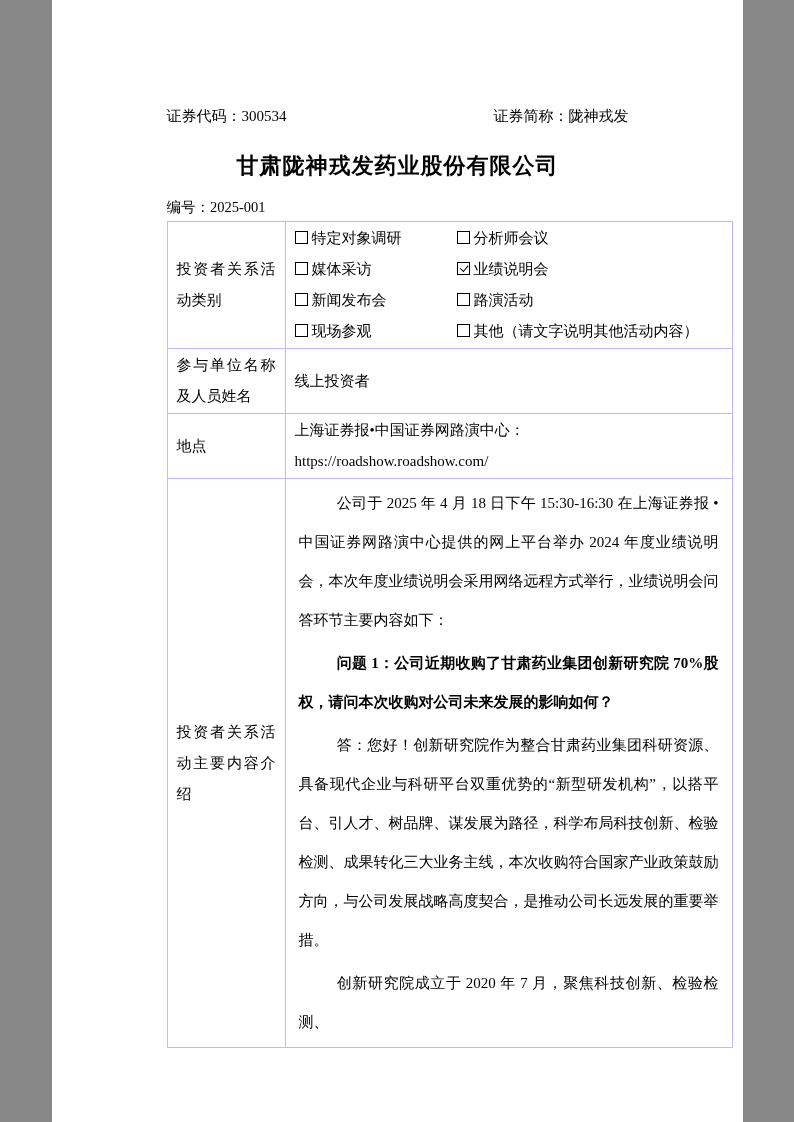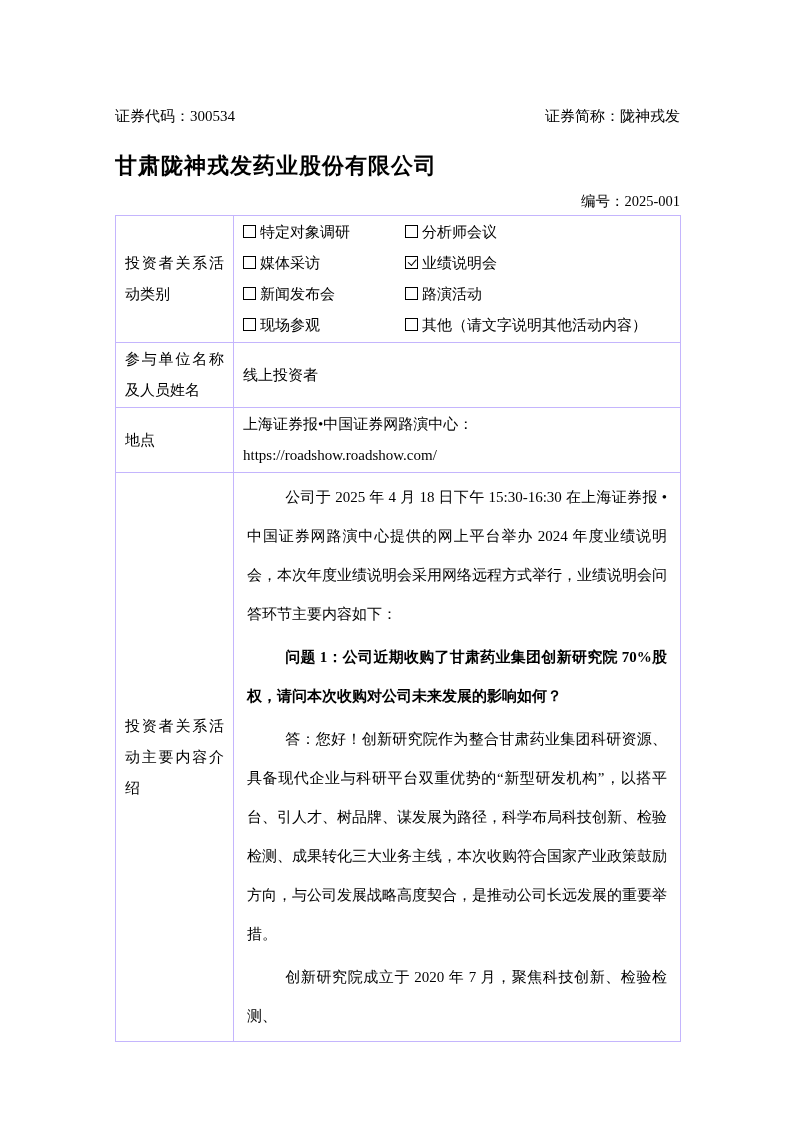--- a/index.html
+++ b/index.html
@@ -1,40 +1,40 @@
 <!DOCTYPE html>
 <html><head>
 <meta charset="utf-8">
 <style>
   html,body{margin:0;padding:0;background:#888;}
   .page{
     position:relative;
-    width:794px;height:1122px;
+    width:691px;height:1122px;
     margin:0 auto;
     background:#ffffff;
     font-family:"Liberation Serif","DejaVu Serif",serif;
     color:#000;
     box-sizing:border-box;
     padding:106px 114px 0 115px;
   }
   
   .doc-header{
     display:flex;justify-content:space-between;
     font-size:15px;line-height:21px;
   }
   .doc-title{
-    font-size:22px;font-weight:bold;
+    text-align:center;font-size:22px;font-weight:bold;
     line-height:30px;margin-top:24px;letter-spacing:1px;
   }
   .doc-subtitle{
     text-align:center;font-size:22px;font-weight:bold;
     line-height:30px;margin-top:12px;letter-spacing:1px;
   }
   .doc-number{
-    text-align:right;font-size:14.5px;line-height:20px;margin-top:10px;
+    text-align:left;font-size:14.5px;line-height:20px;margin-top:16px;
   }
   
   table.record{
     border-collapse:collapse;
     width:565px;
     margin-top:4px;
     table-layout:fixed;
     font-size:15px;
   }
   table.record td{

